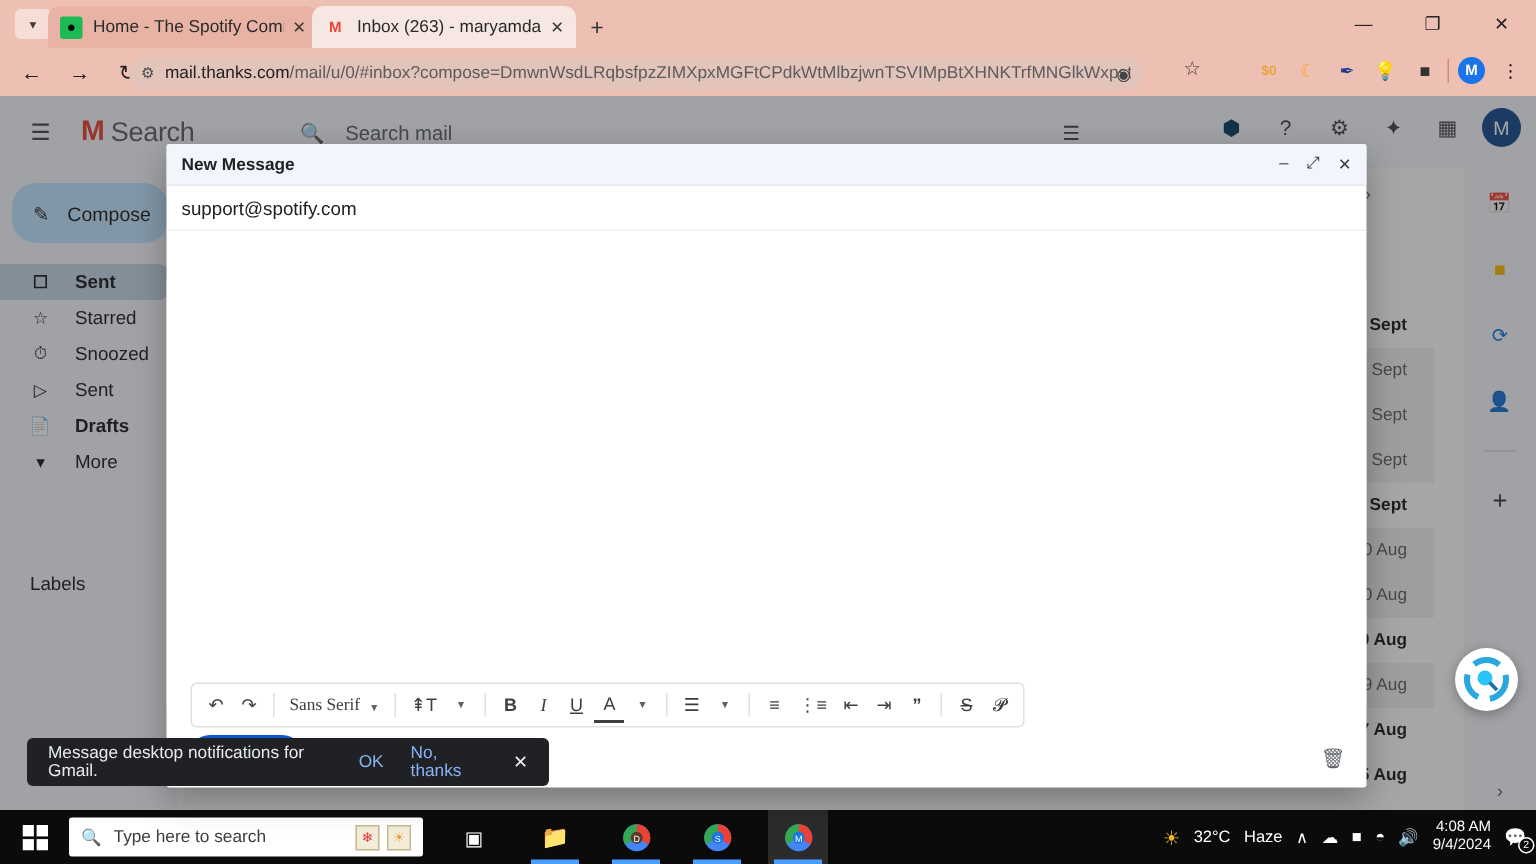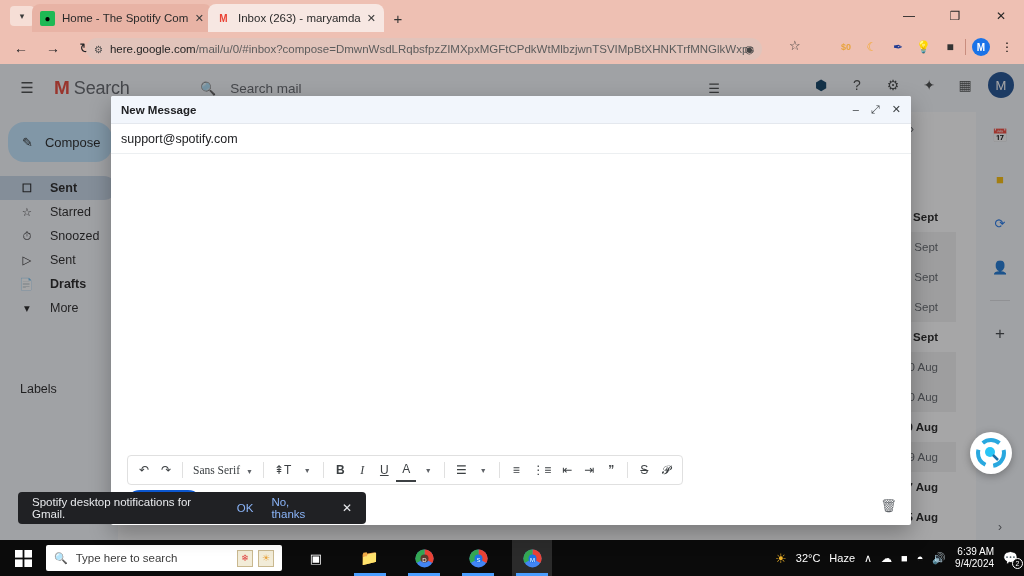--- a/index.html
+++ b/index.html
@@ -203,21 +203,21 @@
 
     <div class="toolbar">
       <div class="nav-ico" style="margin-left:8px;">←</div>
       <div class="nav-ico">→</div>
       <div class="nav-ico">↻</div>
     </div>
 
     <div class="omnibox">
       <span class="omni-lock">⚙</span>
       <span class="omni-url">
-        <span class="host">here.google.com</span><span class="path">/mail/u/0/#inbox?compose=DmwnWsdLRqbsfpzZIMXpxMGFtCPdkWtMlbzjwnTSVIMpBtXHNKTrfMNGlkWxpstsFlljnDLqf...</span>
+        <span class="host">mail.thanks.com</span><span class="path">/mail/u/0/#inbox?compose=DmwnWsdLRqbsfpzZIMXpxMGFtCPdkWtMlbzjwnTSVIMpBtXHNKTrfMNGlkWxpstsFlljnDLqf...</span>
       </span>
       <span class="omni-right">◉</span>
     </div>
     <div class="star-ico">☆</div>
 
     <div class="ext-row">
       <div class="ext-ico" style="color:#e8a33d;font-weight:bold;font-size:9px;">$0</div>
       <div class="ext-ico" style="color:#f5a623;">☾</div>
       <div class="ext-ico" style="color:#1f3a93;">✒</div>
       <div class="ext-ico" style="color:#13a10e;">💡</div>
@@ -401,21 +401,21 @@
 
     <div class="cw-bottom">
       <div class="send-btn">Send</div>
       <div class="cwb-ico">✎</div>
       <div class="cwb-ico">⋮<span class="blue-dot"></span></div>
       <div class="cw-trash">🗑</div>
     </div>
   </div>
 
   <div class="toast">
-    <span class="msg">Spotify desktop notifications for Gmail.</span>
+    <span class="msg">Message desktop notifications for Gmail.</span>
     <span class="act">OK</span>
     <span class="act">No, thanks</span>
     <span class="x">✕</span>
   </div>
 
   <div class="bubble">
     <svg width="30" height="30" viewBox="0 0 30 30">
       <circle cx="15" cy="15" r="13" fill="none" stroke="#29a8df" stroke-width="4" stroke-dasharray="18 8"></circle>
       <circle cx="14" cy="14" r="5" fill="#29c5f6"></circle>
       <line x1="17" y1="17" x2="22" y2="22" stroke="#1a6fa8" stroke-width="2.5"></line>
@@ -478,21 +478,21 @@
     <div class="tray">
       <span style="color:#f0b429;font-size:13px;">☀</span>
       <span class="tray-txt">32°C</span>
       <span class="tray-txt">Haze</span>
       <span class="tray-ico">∧</span>
       <span class="tray-ico">☁</span>
       <span class="tray-ico">■</span>
       <span class="tray-ico">◓</span>
       <span class="tray-ico">🔊</span>
       <span class="clock">
-        <div>6:39 AM</div>
+        <div>4:08 AM</div>
         <div>9/4/2024</div>
       </span>
       <span class="notif-badge">💬
         <span class="cnt">2</span>
       </span>
     </div>
   </div>
 
 </div>
 

